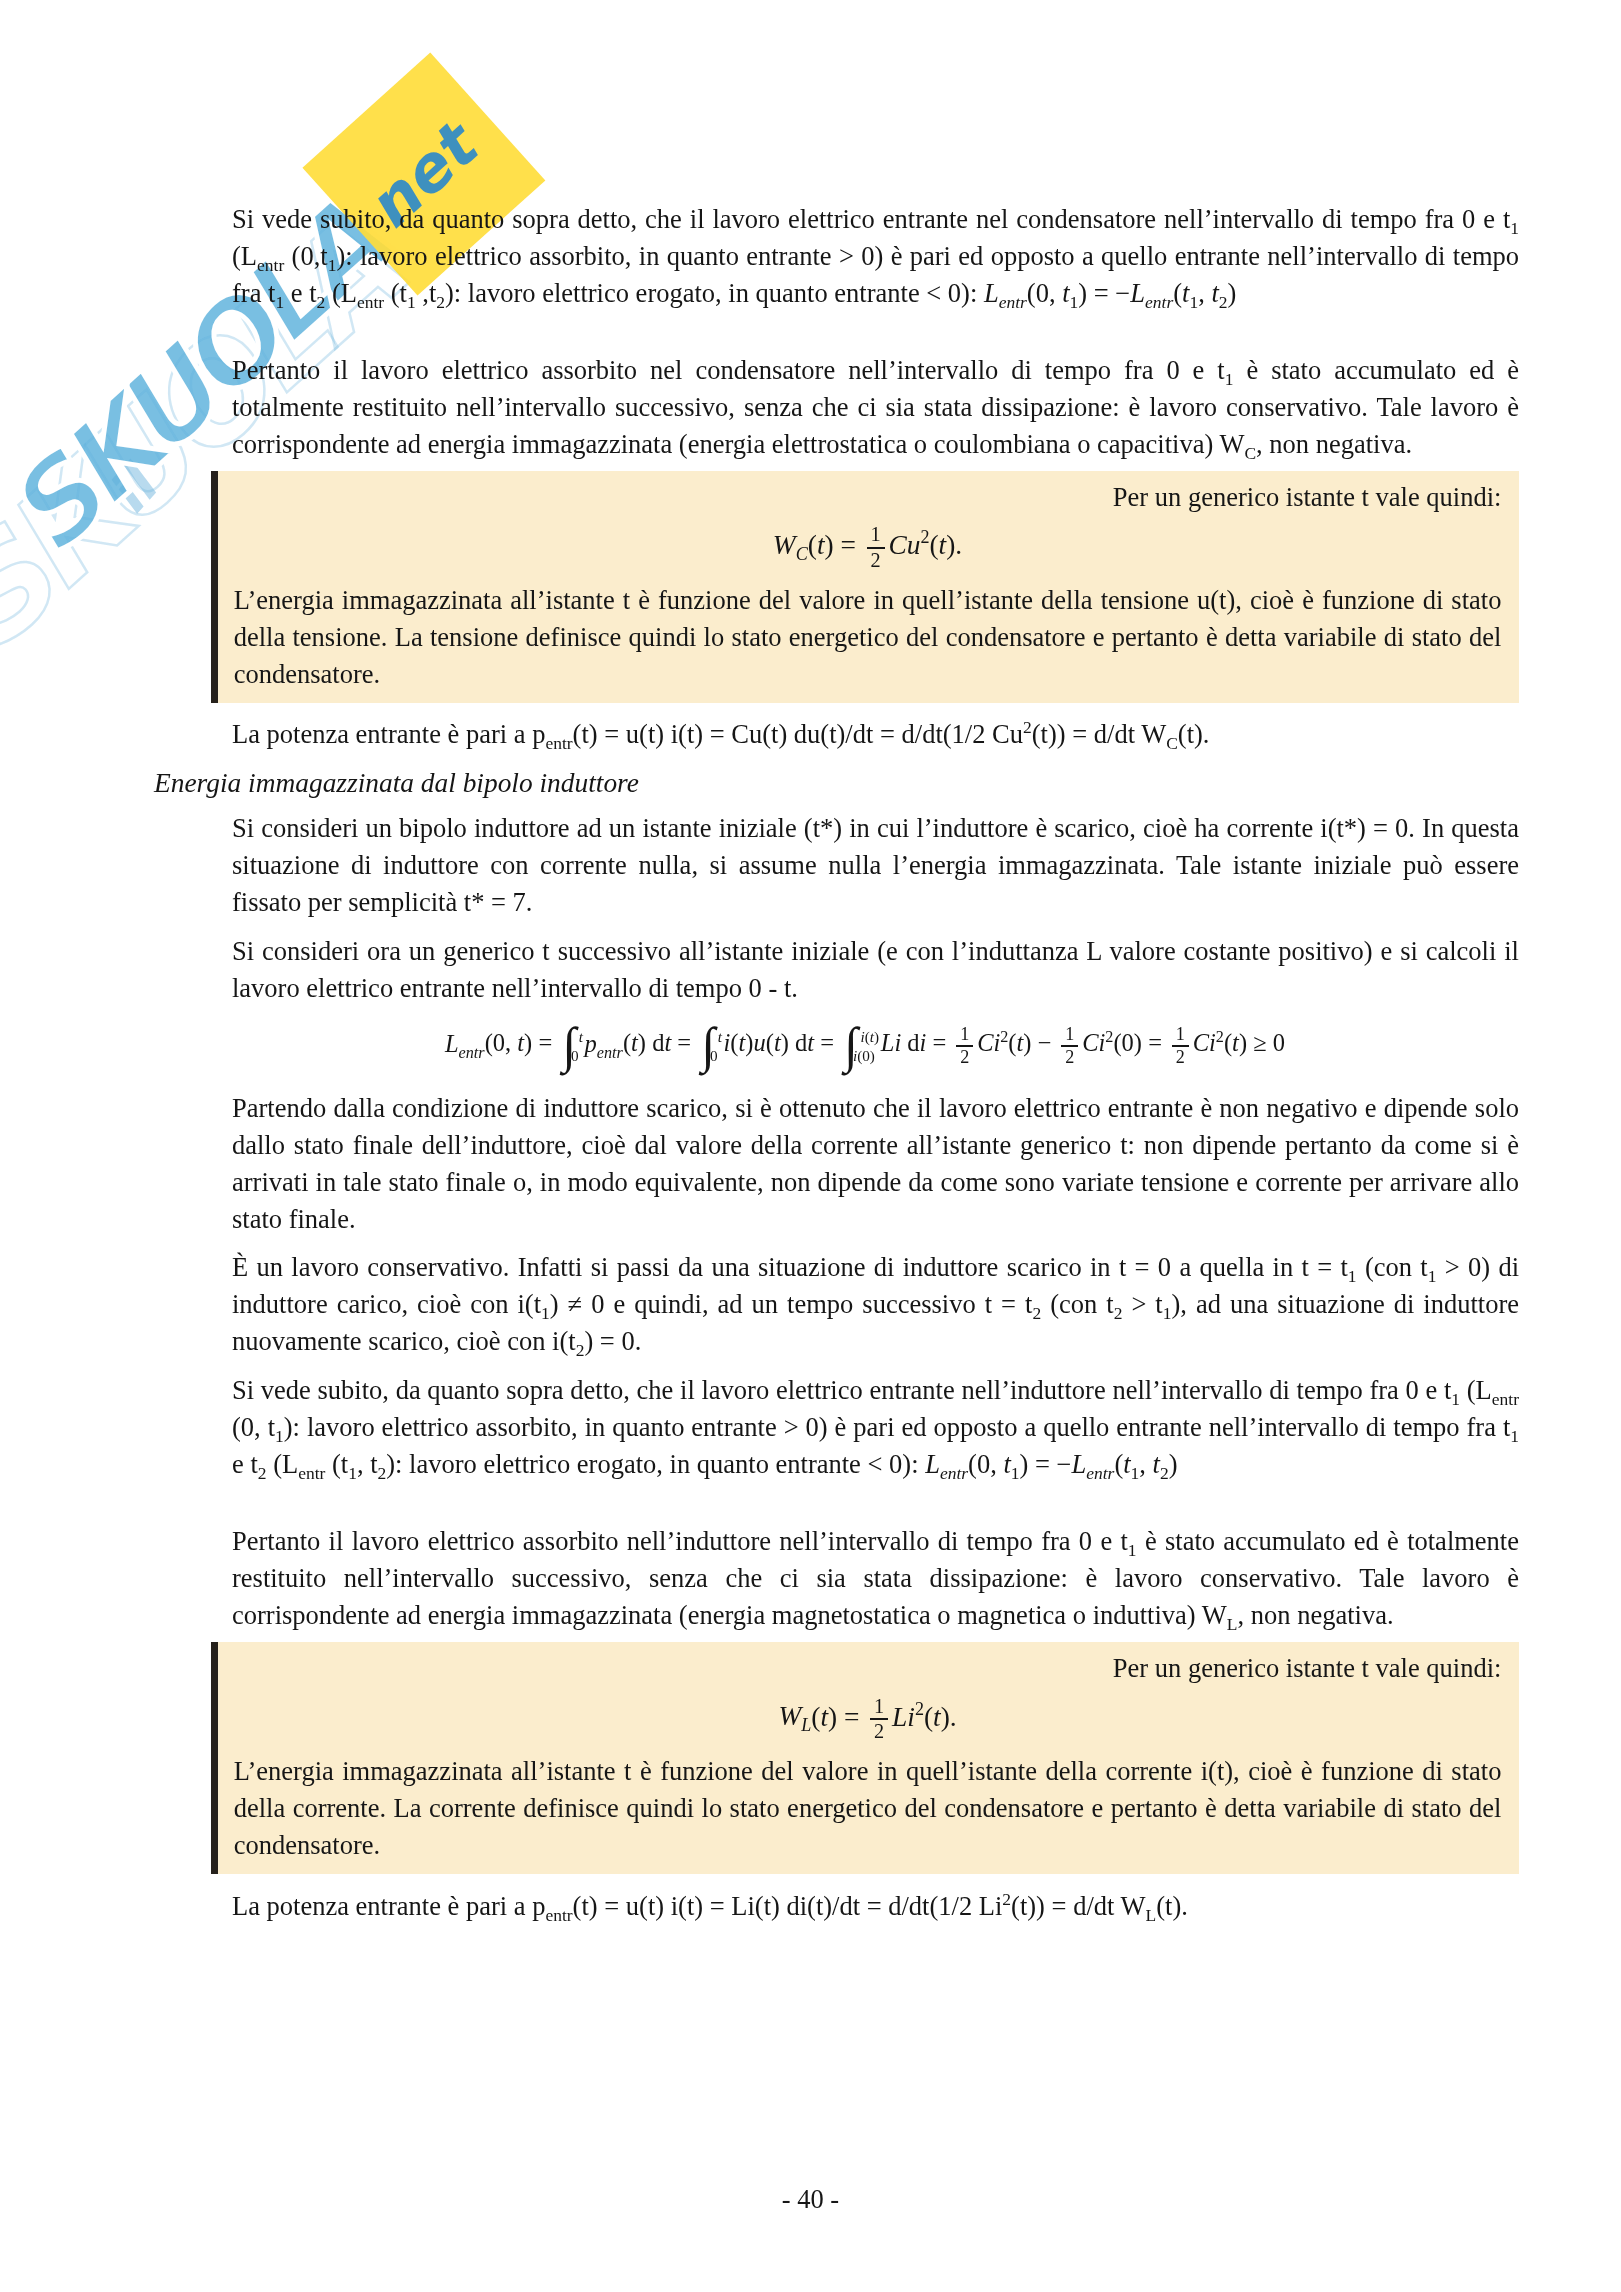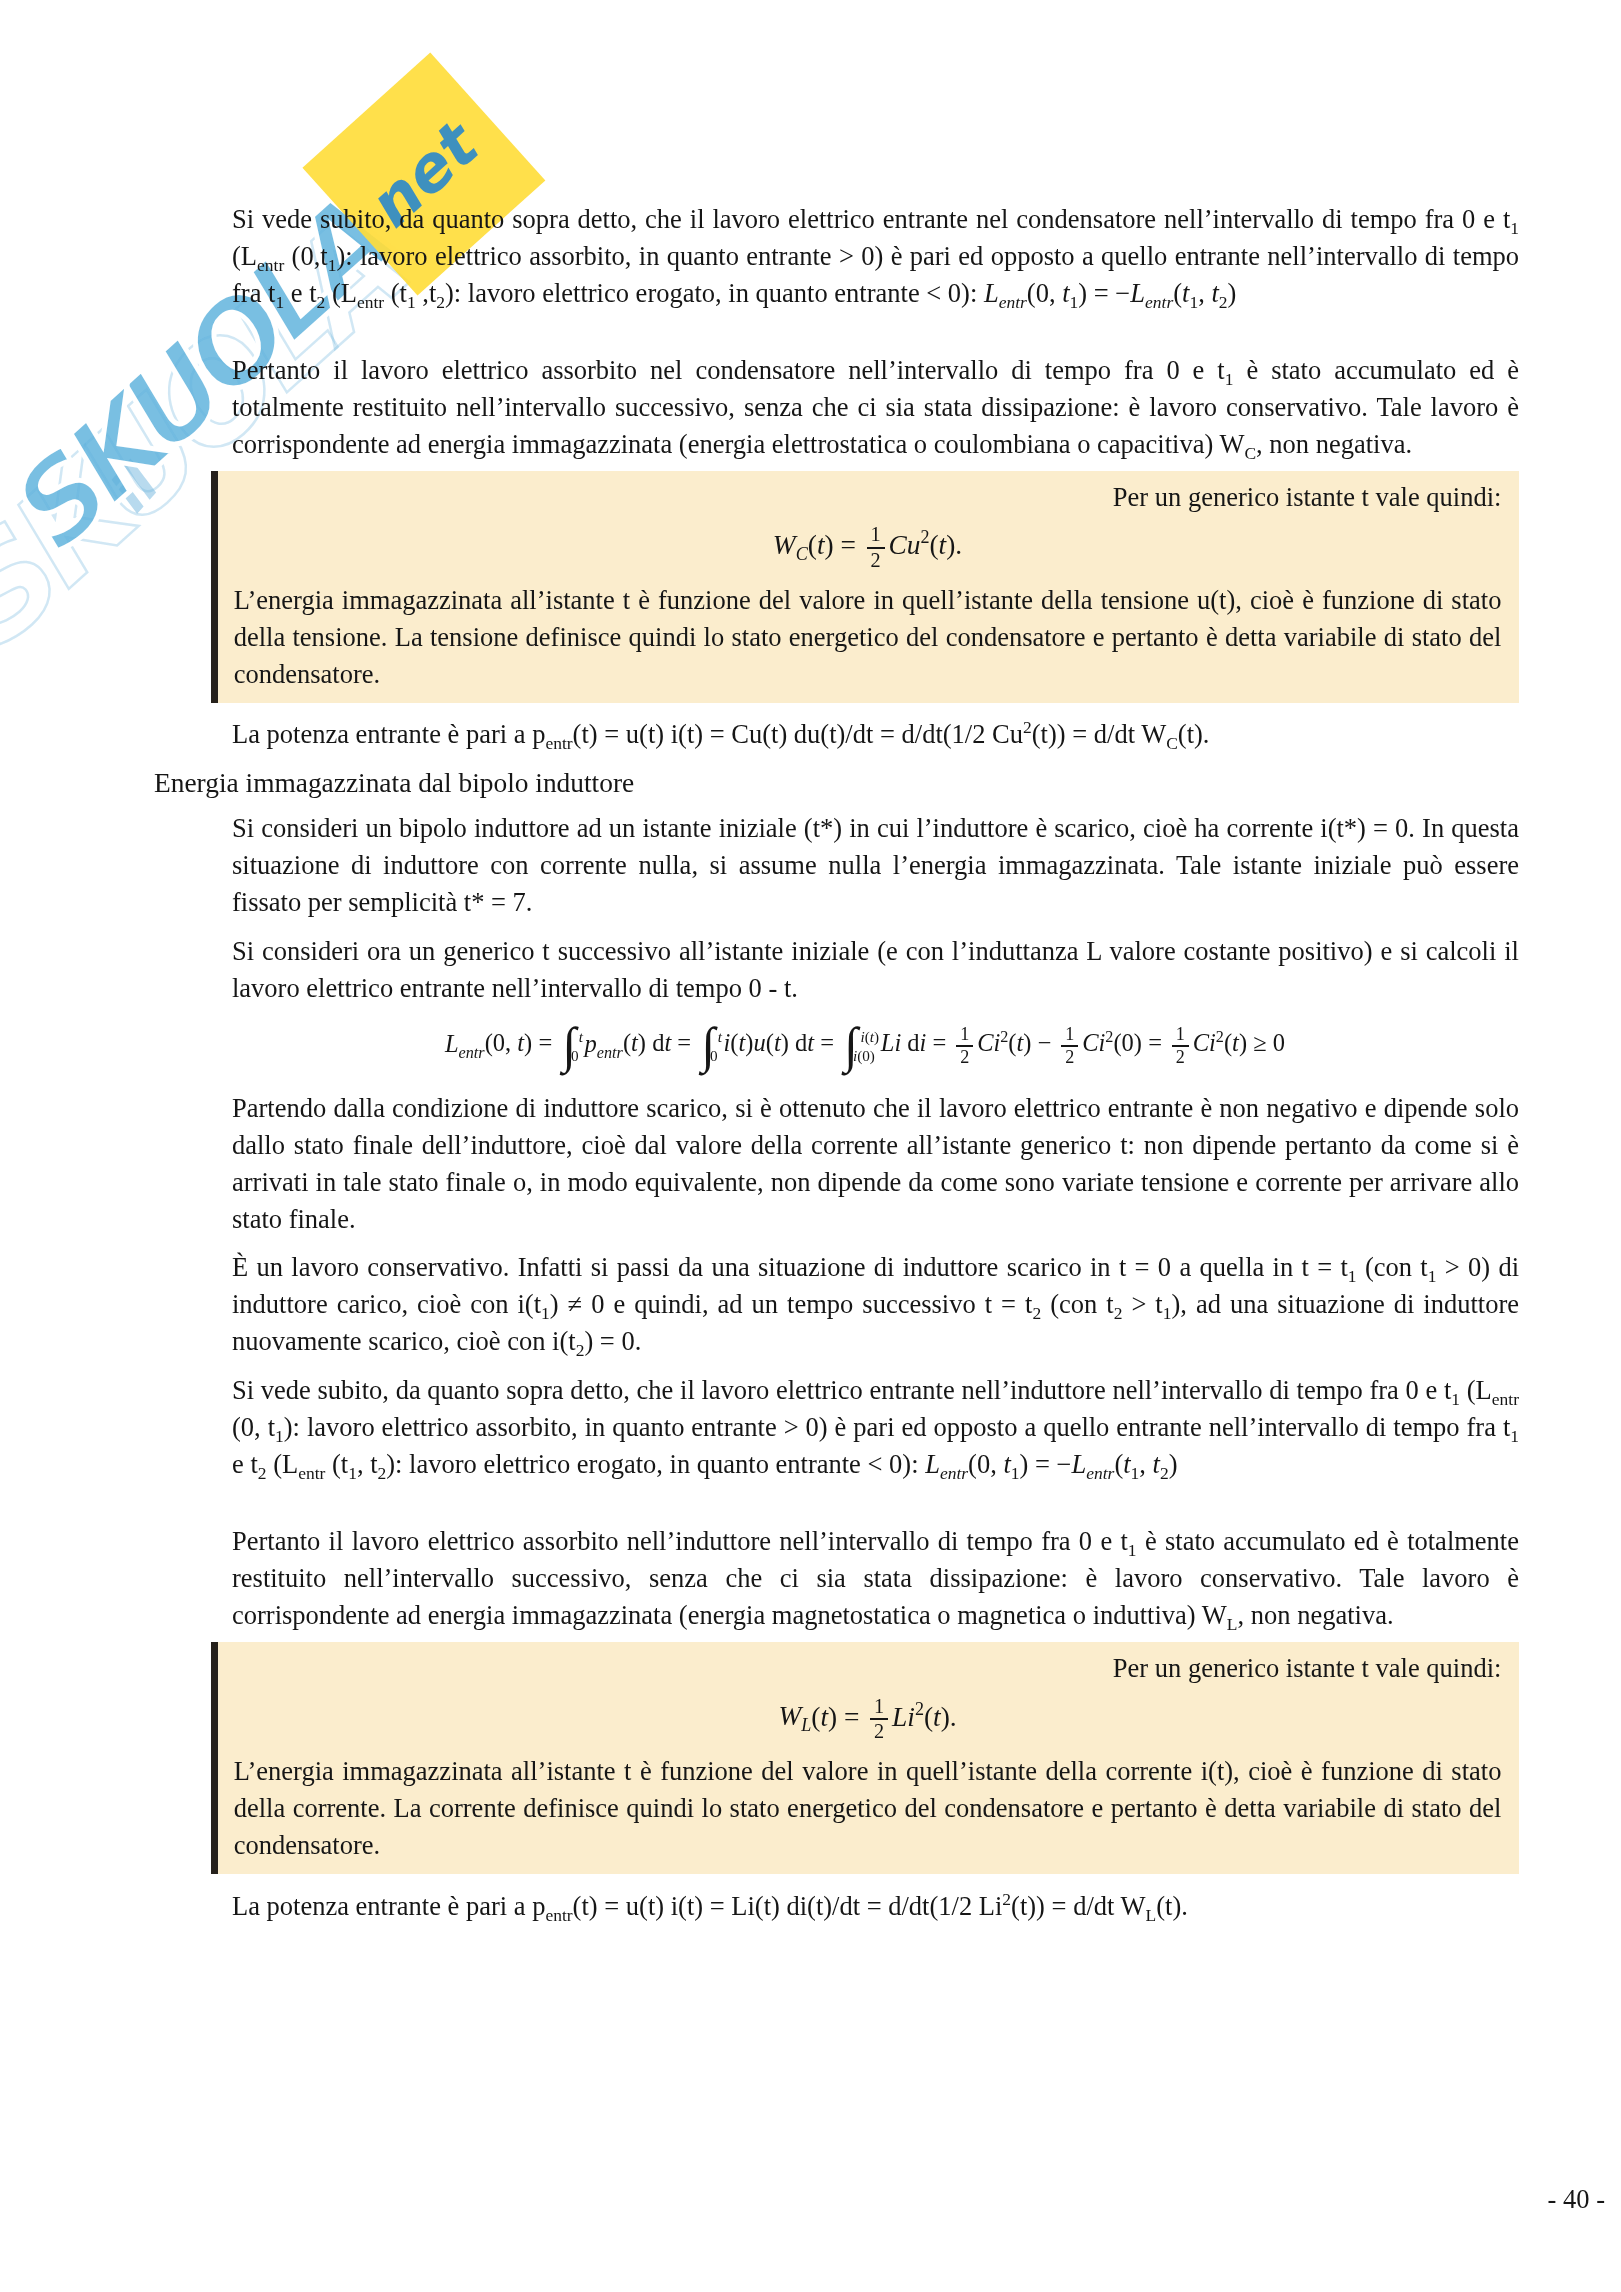--- a/index.html
+++ b/index.html
@@ -25,21 +25,21 @@
     font-family:"DejaVu Sans",sans-serif;font-weight:bold;font-style:italic;font-size:132px;letter-spacing:-7.8px;
     color:transparent;-webkit-text-stroke:2.5px rgba(100,175,220,.33);white-space:nowrap;line-height:1;}
   .wm-frag{position:absolute;left:116px;top:461px;transform:rotate(-48deg);
     font-family:"DejaVu Sans",sans-serif;font-weight:bold;font-style:italic;
     font-size:55px;color:rgba(90,170,215,.48);line-height:1;}
 
   
   .content{position:relative;z-index:2;padding:201px 102px 0 154px;font-size:26.5px;line-height:37px;}
   .body-par{margin:0 0 11.8px 78px;text-align:justify;}
   .body-par.tight{margin-bottom:7.8px;margin-top:40px;}
-  .section-heading{margin:3.9px 0 7.8px 0;font-size:27.4px;}
+  .section-heading{margin:3.9px 0 7.8px 0;font-size:27.4px;font-style:italic;}
   sub{font-size:66%;line-height:0;}
   sup{font-size:66%;line-height:0;}
 
   .note-box{margin:3.9px 0 13.7px 57px;background:#fbedcd;border-left:7.8px solid #26211c;
     padding:7.8px 17.6px 9.8px 15.7px;}
   .note-box .box-intro{text-align:right;}
   .note-box .box-formula{text-align:center;margin:7.8px 0 9.8px;font-size:27.4px;}
   .note-box .box-body{text-align:justify;}
 
   .display-formula{margin:15.7px 0 19.6px 57px;font-size:24.5px;white-space:nowrap;text-align:center;}
@@ -49,21 +49,21 @@
     font-size:.74em;line-height:1.15;margin:0 3.9px;font-style:normal;}
   .frac .fn{padding:0 3.9px;}
   .frac .fd{border-top:2px solid #161616;padding:0 3.9px;}
   .intw{display:inline-flex;align-items:center;vertical-align:middle;margin:0 3.9px;}
   .ints{font-size:2.05em;line-height:.95;font-style:normal;}
   .intb{display:inline-flex;flex-direction:column;justify-content:space-between;height:2.55em;
     font-size:.62em;line-height:1;margin-left:-2.9px;padding:2px 0;}
   .intb .iu{transform:translateX(3.9px);}
   .intb .il{transform:translateX(-2px);}
 
-  .page-number{position:absolute;left:0;right:16px;bottom:78px;text-align:right;
+  .page-number{position:absolute;left:0;right:0;bottom:78px;text-align:center;
     font-size:26.5px;z-index:2;}
 </style>
 </head>
 <body>
 
 <div class="page">
 
   <div class="watermark">
     <div class="wm-ghost">SKUOLA</div>
     <div class="wm-frag">il</div>

